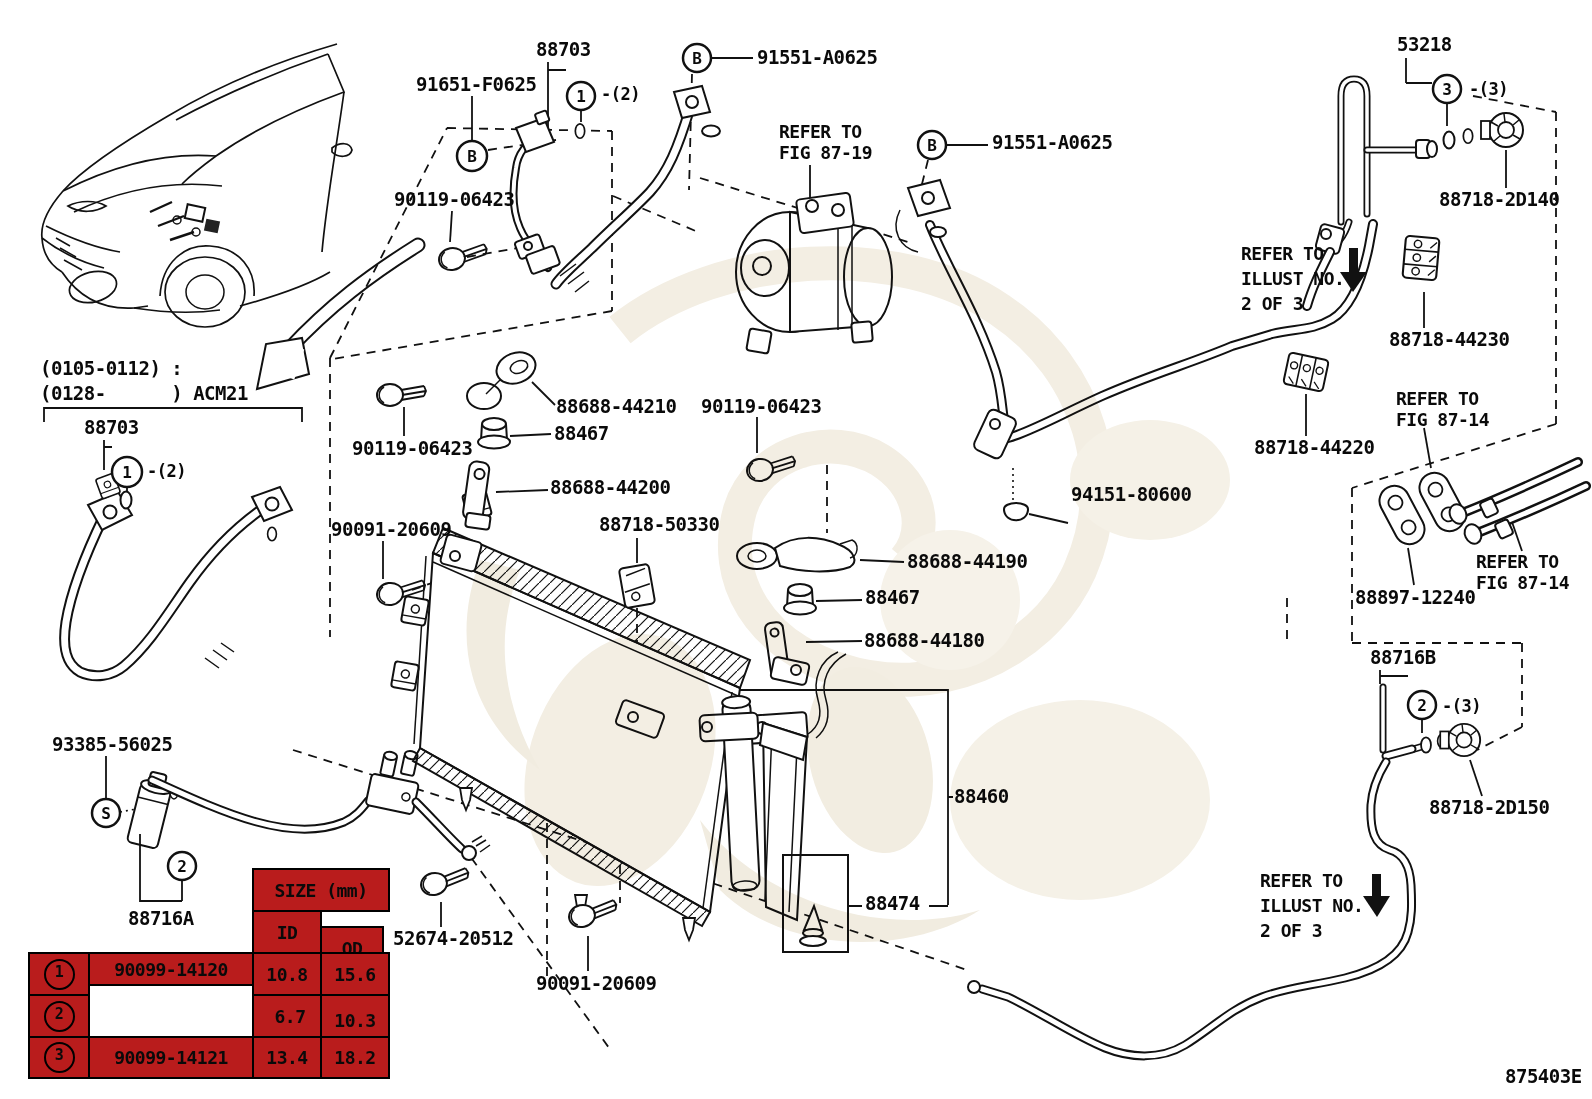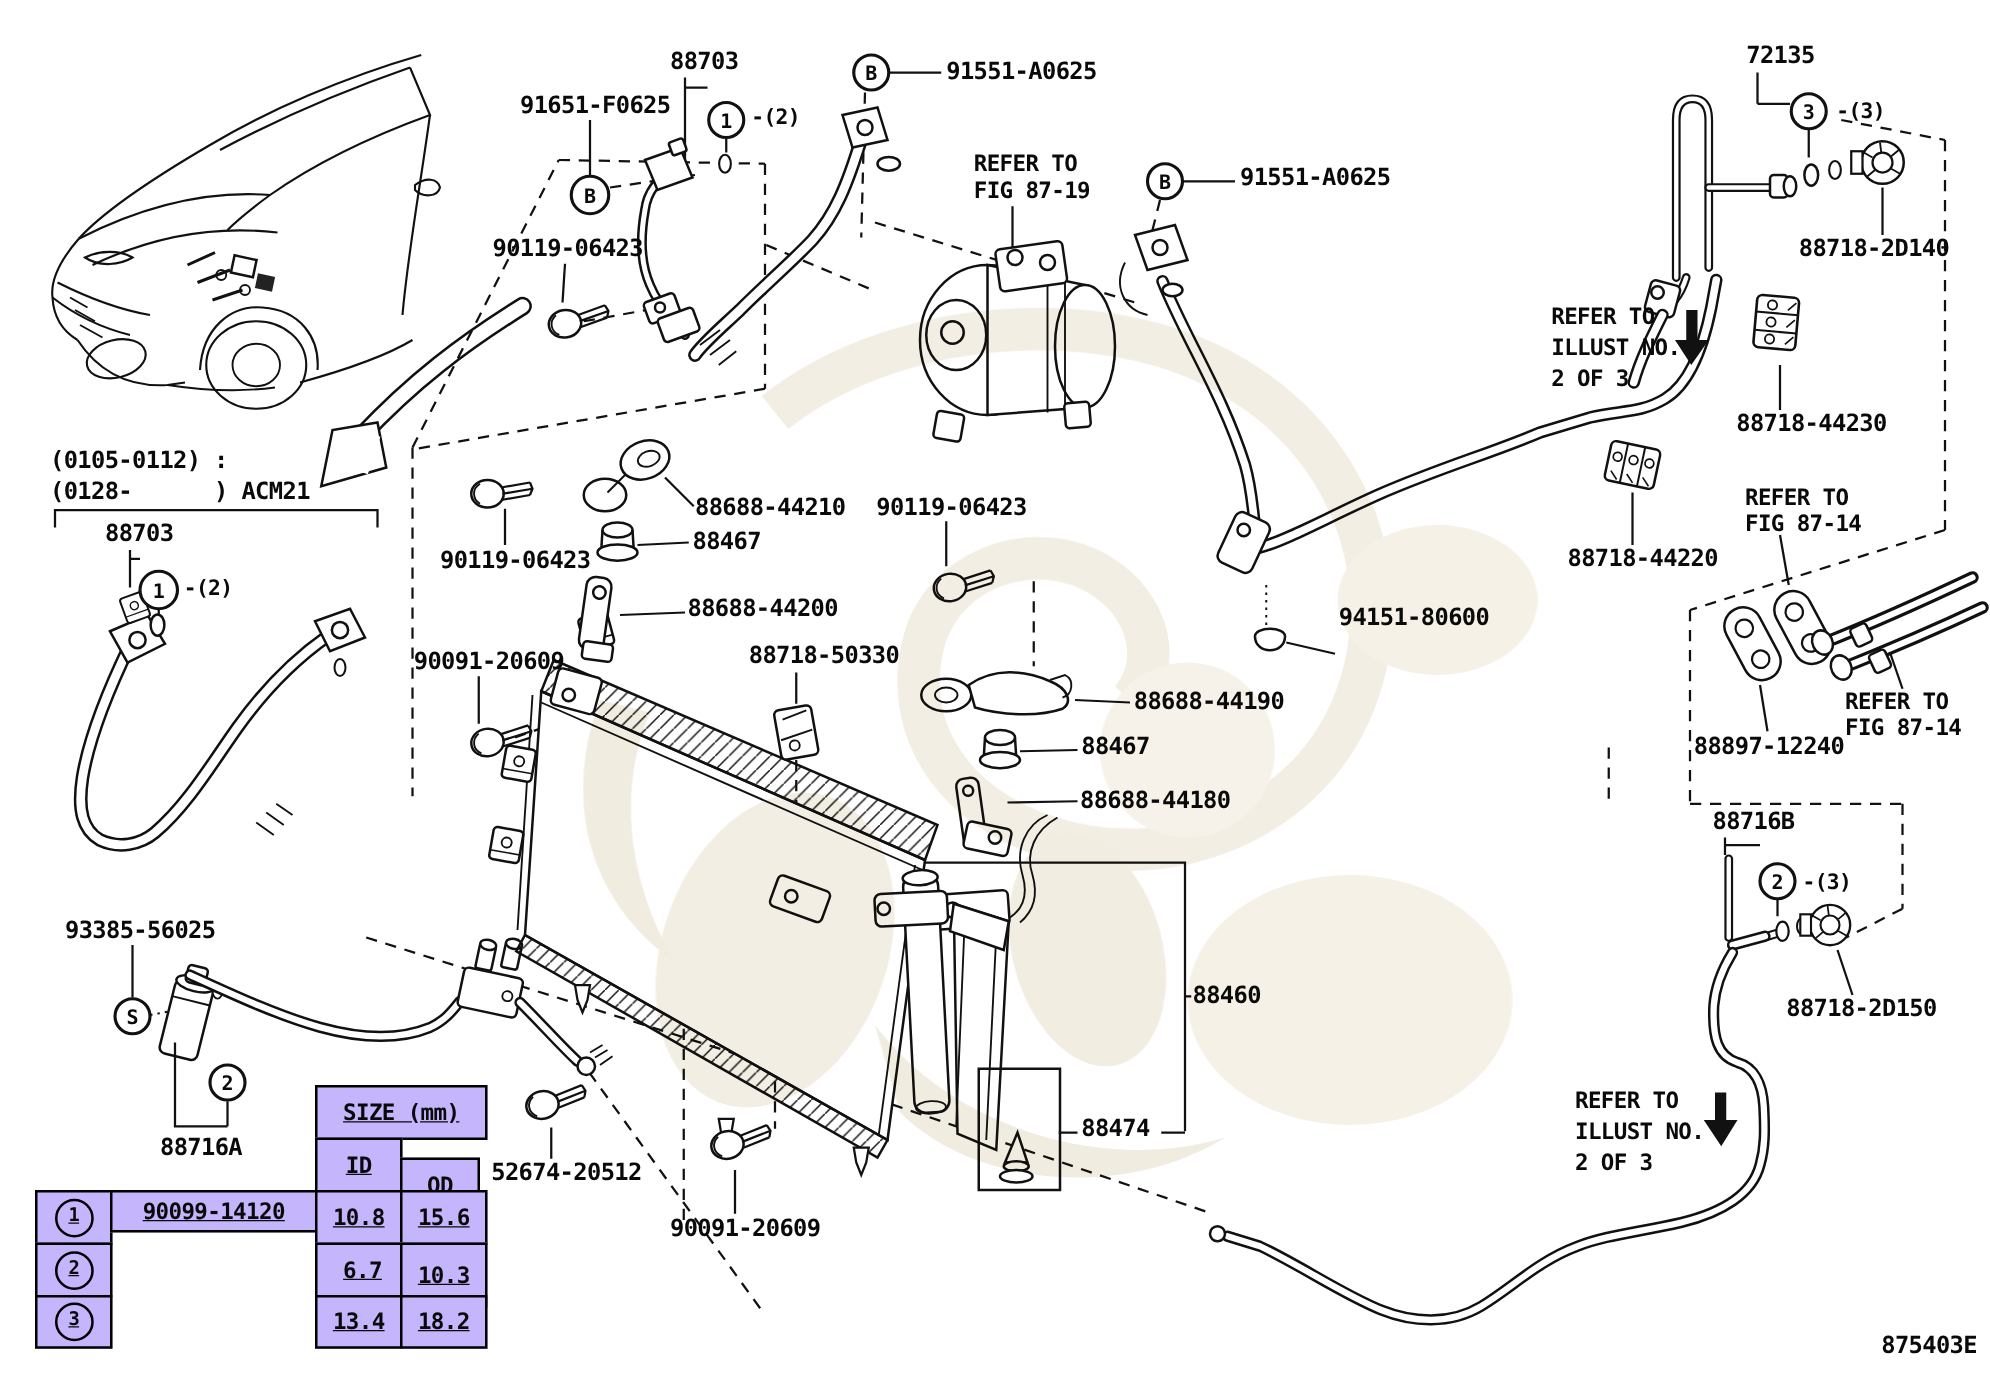--- a/index.html
+++ b/index.html
@@ -6,23 +6,23 @@
   #stage{position:relative;width:1592px;height:1099px;background:#ffffff;overflow:hidden;
          font-family:"DejaVu Sans Mono",monospace;}
   #art{position:absolute;left:0;top:0;z-index:1;}
   .lbl{position:absolute;z-index:3;font-weight:bold;font-size:19px;letter-spacing:-0.5px;
        color:#0a0a0a;white-space:pre;line-height:21px;}
   .sm{font-size:17px;}
   .refer{font-size:18px;line-height:21px;}
   .refer3{font-size:18px;line-height:25px;}
   
   #sizeTable{position:absolute;left:28px;top:868px;width:362px;height:211px;z-index:3;}
-  .cell{position:absolute;border:2.5px solid #000;box-sizing:border-box;background:#c4b5fd;
+  .cell{position:absolute;border:2.5px solid #000;box-sizing:border-box;background:#b91c1c;
         display:flex;align-items:center;justify-content:center;
-        font-weight:bold;font-size:18px;letter-spacing:-0.5px;color:#0a0a0a;text-decoration:underline;}
+        font-weight:bold;font-size:18px;letter-spacing:-0.5px;color:#0a0a0a;}
   .num-badge{display:block;width:27px;height:27px;border:2.5px solid #000;border-radius:50%;
         line-height:23px;text-align:center;font-size:15px;font-weight:bold;}
   svg .co{fill:#fff;stroke:#111;stroke-width:2.5;}
   svg .cot{font:bold 16px "DejaVu Sans Mono",monospace;fill:#0a0a0a;text-anchor:middle;}
   svg .po{fill:none;stroke:#111;stroke-linecap:round;stroke-linejoin:round;}
   svg .pi{fill:none;stroke:#fff;stroke-linecap:round;stroke-linejoin:round;}
   svg .dash{fill:none;stroke:#111;stroke-width:1.8;stroke-dasharray:9 7;}
   svg .dot{fill:none;stroke:#111;stroke-width:1.6;stroke-dasharray:2 4;}
   svg .ld{stroke:#111;stroke-width:1.8;fill:none;}
   svg .pt{fill:#fff;stroke:#111;stroke-width:2;}
@@ -478,21 +478,21 @@
 <div class="lbl" style="left:554px;top:423px">88467</div>
 <div class="lbl" style="left:550px;top:477px">88688-44200</div>
 <div class="lbl" style="left:599px;top:514px">88718-50330</div>
 <div class="lbl" style="left:701px;top:396px">90119-06423</div>
 <div class="lbl" style="left:907px;top:551px">88688-44190</div>
 <div class="lbl" style="left:865px;top:587px">88467</div>
 <div class="lbl" style="left:864px;top:630px">88688-44180</div>
 <div class="lbl" style="left:1071px;top:484px">94151-80600</div>
 <div class="lbl" style="left:954px;top:786px">88460</div>
 <div class="lbl" style="left:865px;top:893px">88474</div>
-<div class="lbl" style="left:1397px;top:34px">72135</div>
+<div class="lbl" style="left:1397px;top:34px">53218</div>
 <div class="lbl sm" style="left:1469px;top:79px">-(3)</div>
 <div class="lbl" style="left:1439px;top:189px">88718-2D140</div>
 <div class="lbl refer3" style="left:1241px;top:241px"><span>REFER TO</span><br><span>ILLUST NO.</span><br><span>2 OF 3</span></div>
 <div class="lbl" style="left:1389px;top:329px">88718-44230</div>
 <div class="lbl" style="left:1254px;top:437px">88718-44220</div>
 <div class="lbl refer" style="left:1396px;top:388px"><span>REFER TO</span><br><span>FIG 87-14</span></div>
 <div class="lbl" style="left:1355px;top:587px">88897-12240</div>
 <div class="lbl refer" style="left:1476px;top:551px"><span>REFER TO</span><br><span>FIG 87-14</span></div>
 <div class="lbl" style="left:1370px;top:647px">88716B</div>
 <div class="lbl sm" style="left:1442px;top:696px">-(3)</div>
@@ -514,17 +514,18 @@
 
   <div class="cell" style="left:0;top:126px;width:62px;height:44px">
         <span class="num-badge">2</span>
       </div>
   <div class="cell" style="left:224px;top:126px;width:76px;height:44px">6.7</div>
   <div class="cell" style="left:292px;top:126px;width:70px;height:52px">10.3</div>
 
   <div class="cell" style="left:0;top:168px;width:62px;height:43px">
         <span class="num-badge">3</span>
       </div>
+  <div class="cell" style="left:60px;top:168px;width:166px;height:43px">90099-14121</div>
   <div class="cell" style="left:224px;top:168px;width:70px;height:43px">13.4</div>
   <div class="cell" style="left:292px;top:168px;width:70px;height:43px">18.2</div>
 </div>
 
 </div>
 
 </body></html>

